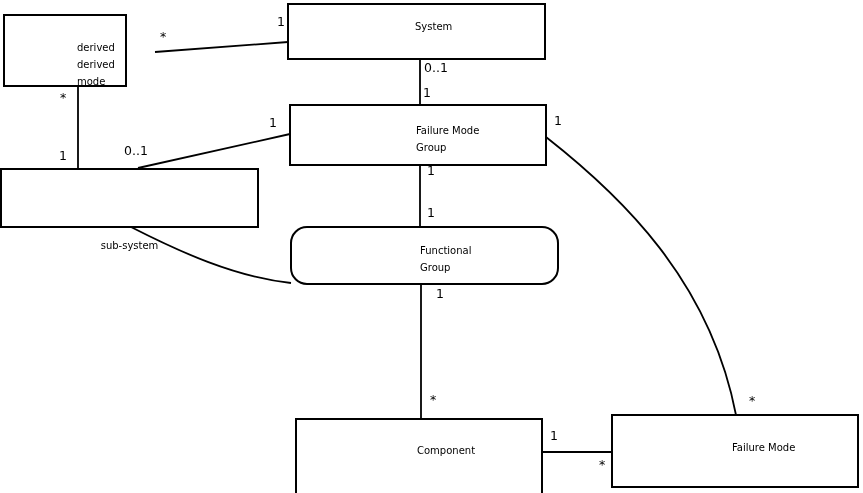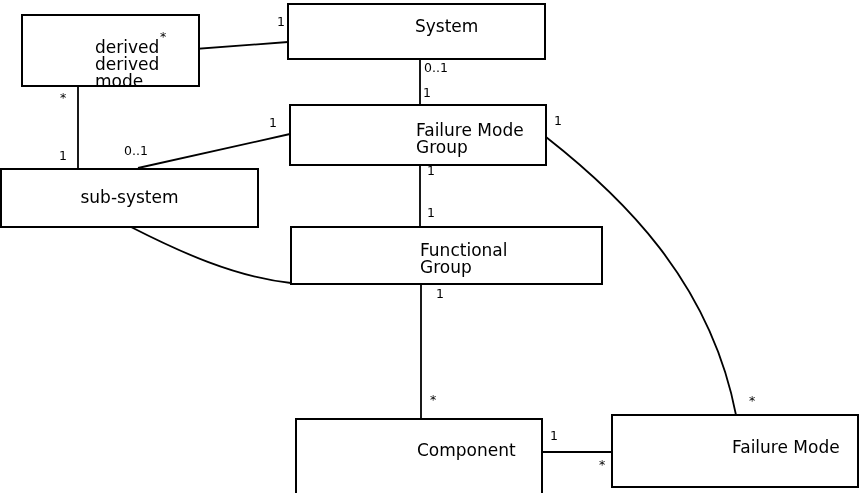--- a/index.html
+++ b/index.html
@@ -29,28 +29,29 @@
     fill: none;
   }
   .class-box {
     position: absolute;
     box-sizing: border-box;
     border: 2px solid #000000;
     background: #ffffff;
   }
   .lbl {
     position: absolute;
-    font-size: 17px;
+    font-size: 10px;
     line-height: 17px;
     white-space: nowrap;
   }
   .lbl-center {
     left: 0;
     width: 100%;
     text-align: center;
+    margin-top: 48px;
   }
   .mult {
     position: absolute;
     font-size: 12.5px;
     line-height: 12px;
     white-space: nowrap;
   }
 </style>
 </head>
 <body>
@@ -62,21 +63,21 @@
     <path d="M78,86 L78,169"></path>
     <path d="M138,168 L290,134"></path>
     <path d="M420,59 L420,105"></path>
     <path d="M420,165 L420,227"></path>
     <path d="M421,284 L421,420"></path>
     <path d="M543,452 L612,452"></path>
     <path d="M131,227 C180,252 235,277 291,283"></path>
     <path d="M546,137 C620,195 710,280 736,415"></path>
   </svg>
 
-  <div class="class-box" style="left:21px; top:14px; width:179px; height:73px;padding-left:20px;">
+  <div class="class-box" style="left:3px; top:14px; width:124px; height:73px;padding-left:20px;">
     <div class="lbl" style="left:72px; top:23px;">
       <div>derived</div>
       <div>derived</div>
       <div>mode</div>
     </div>
   </div>
 
   <div class="class-box" style="left:287px; top:3px; width:259px; height:57px;">
     <div class="lbl" style="left:126px; top:13px;">System</div>
   </div>
@@ -85,21 +86,21 @@
     <div class="lbl" style="left:125px; top:16px;">
       <div>Failure Mode</div>
       <div>Group</div>
     </div>
   </div>
 
   <div class="class-box" style="left:0px; top:168px; width:259px; height:60px;">
     <div class="lbl lbl-center" style="top:19px;">sub-system</div>
   </div>
 
-  <div class="class-box" style="left:290px; top:226px; width:313px; height:59px;">
+  <div class="class-box" style="left:290px; top:226px; width:269px; height:59px;border-radius:17px;">
     <div class="lbl" style="left:128px; top:14px;">
       <div>Functional</div>
       <div>Group</div>
     </div>
   </div>
 
   <div class="class-box" style="left:295px; top:418px; width:248px; height:85px;">
     <div class="lbl" style="left:120px; top:22px;">Component</div>
   </div>
 

